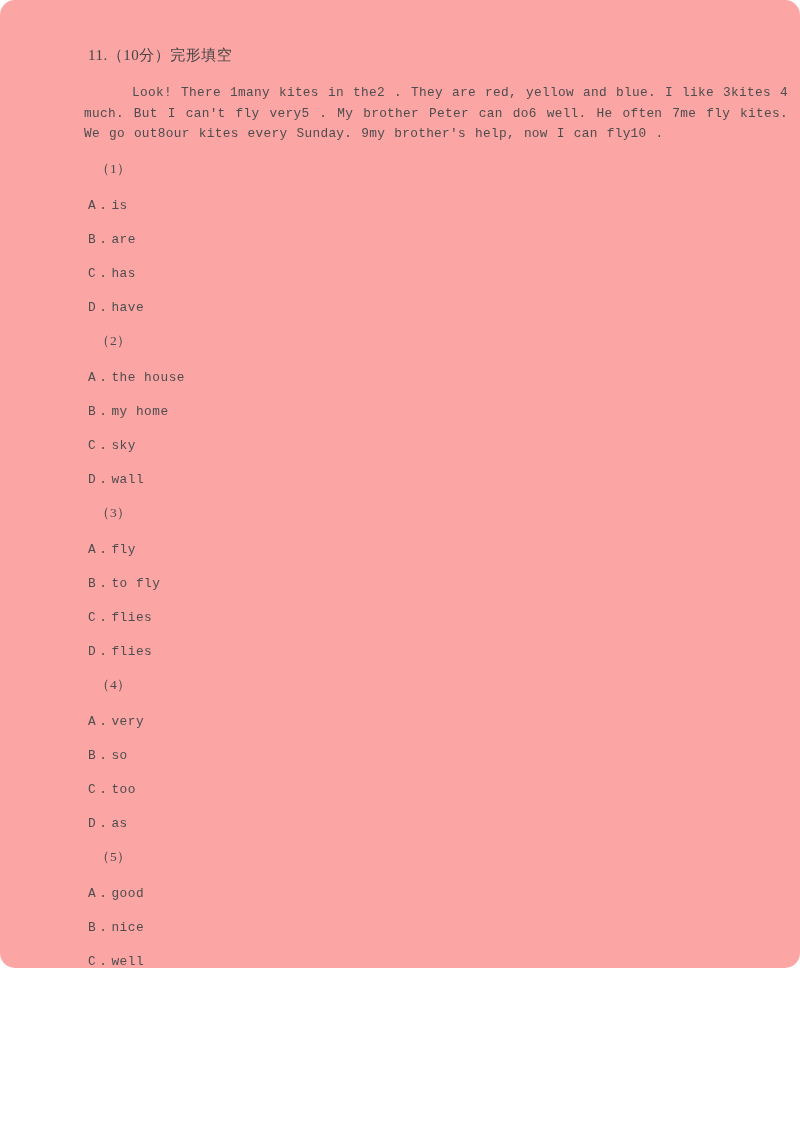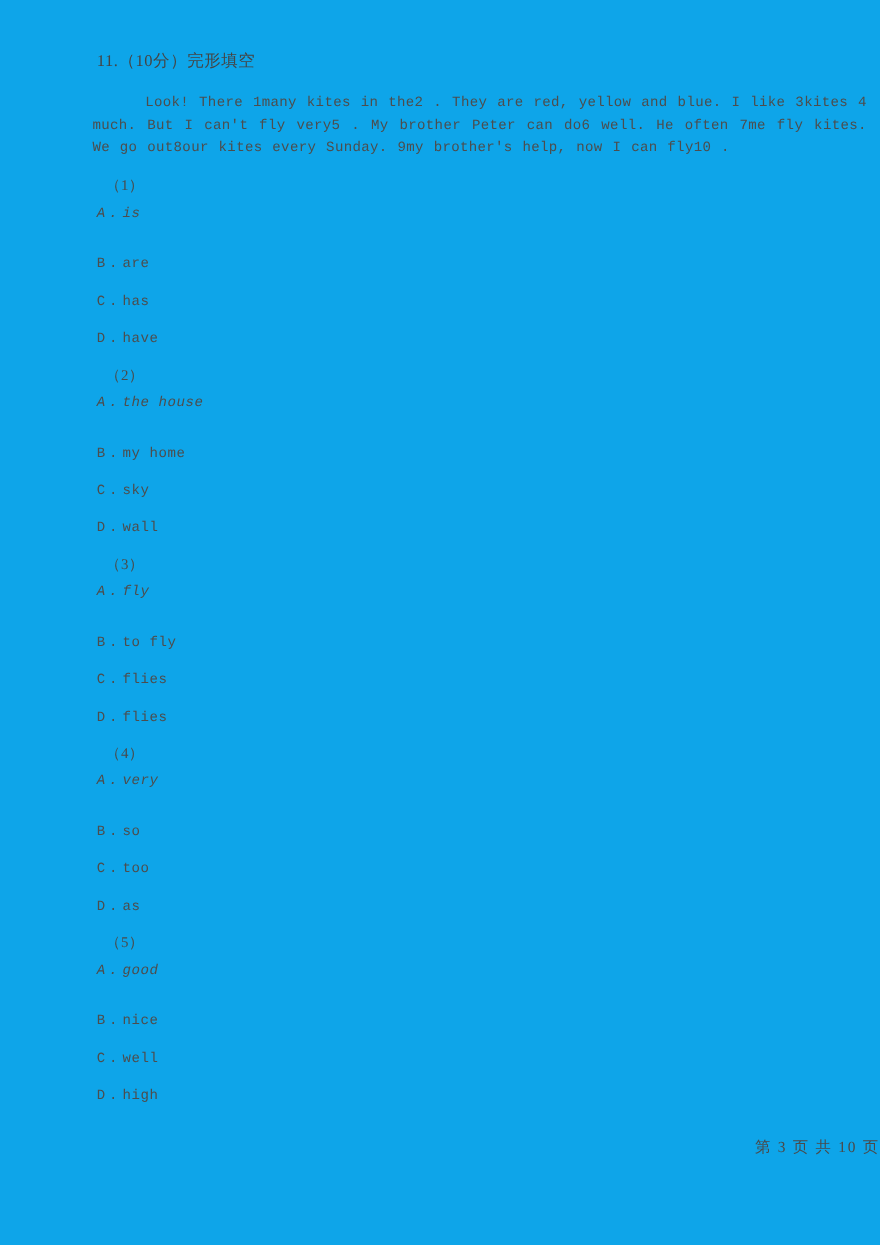--- a/index.html
+++ b/index.html
@@ -12,23 +12,24 @@
     height: 1132px;
     position: relative;
     font-family: "Liberation Serif", "DejaVu Serif", serif;
     color: #4a4a4a;
     -webkit-font-smoothing: none;
   }
   .page {
     position: absolute;
     inset: 0;
     width: 800px;
-    height: 1132px;
-    background: #0ea5e9;
+    height: 968px;
+    background: #fca5a5;
     overflow: hidden;
+    border-radius: 15px;
   }
 
   
   .q-heading {
     position: absolute;
     left: 88px;
     top: 46px;
     font-family: "Liberation Serif", "DejaVu Serif", serif;
     font-size: 15px;
     letter-spacing: 0.5px;
@@ -79,21 +80,21 @@
     font-family: "Liberation Mono", "DejaVu Sans Mono", monospace;
     font-size: 12.8px;
     color: #4d4d4d;
     letter-spacing: 0.5px;
   }
   .opt-letter { }
   .opt-dot { margin: 0 4px 0 3px; }
   .opt-text { }
 
   
-  .o0 { top: 26px; font-style: italic; }
+  .o0 { top: 38px; }
   .o1 { top: 72px; text-align: center; }
   .o2 { top: 106px; }
   .o3 { top: 140px; }
 
   
   .b0 { top: 160px; }
   .b1 { top: 332px; }
   .b2 { top: 504px; }
   .b3 { top: 676px; }
   .b4 { top: 848px; }

